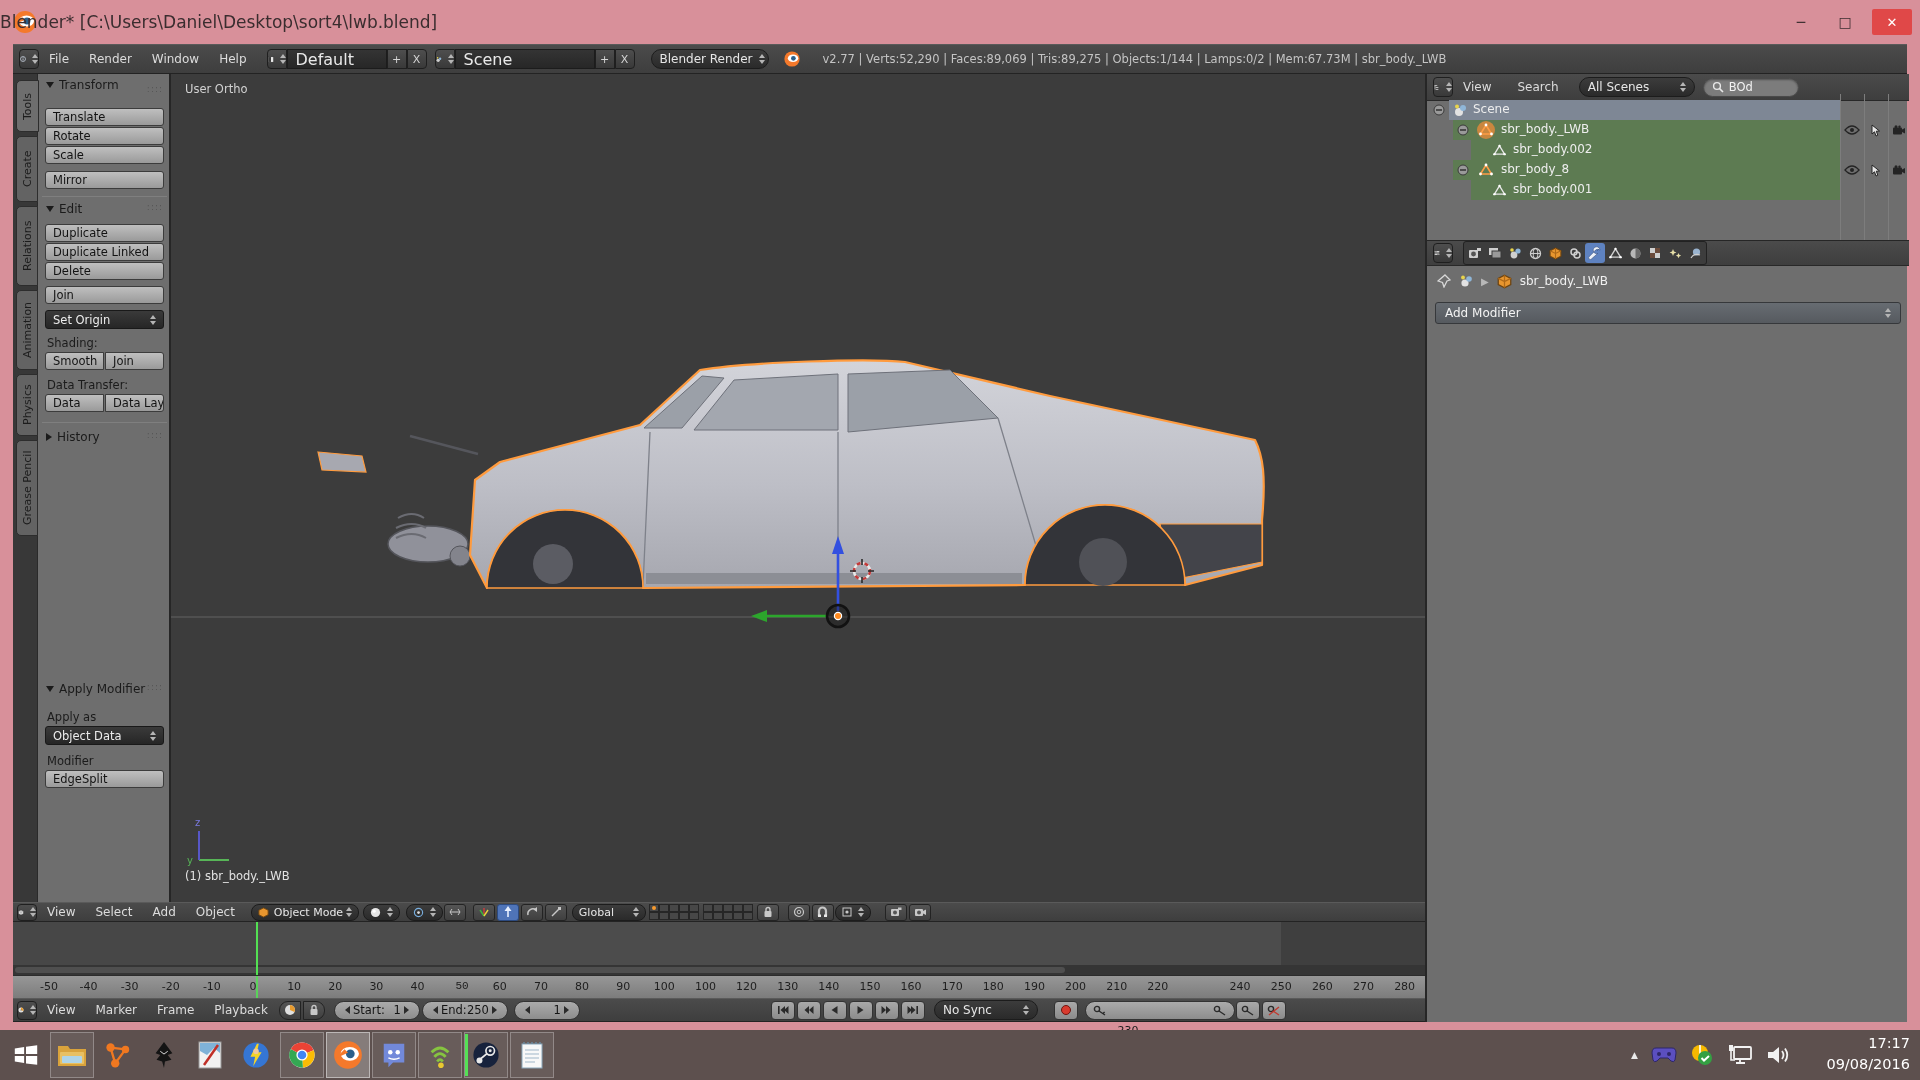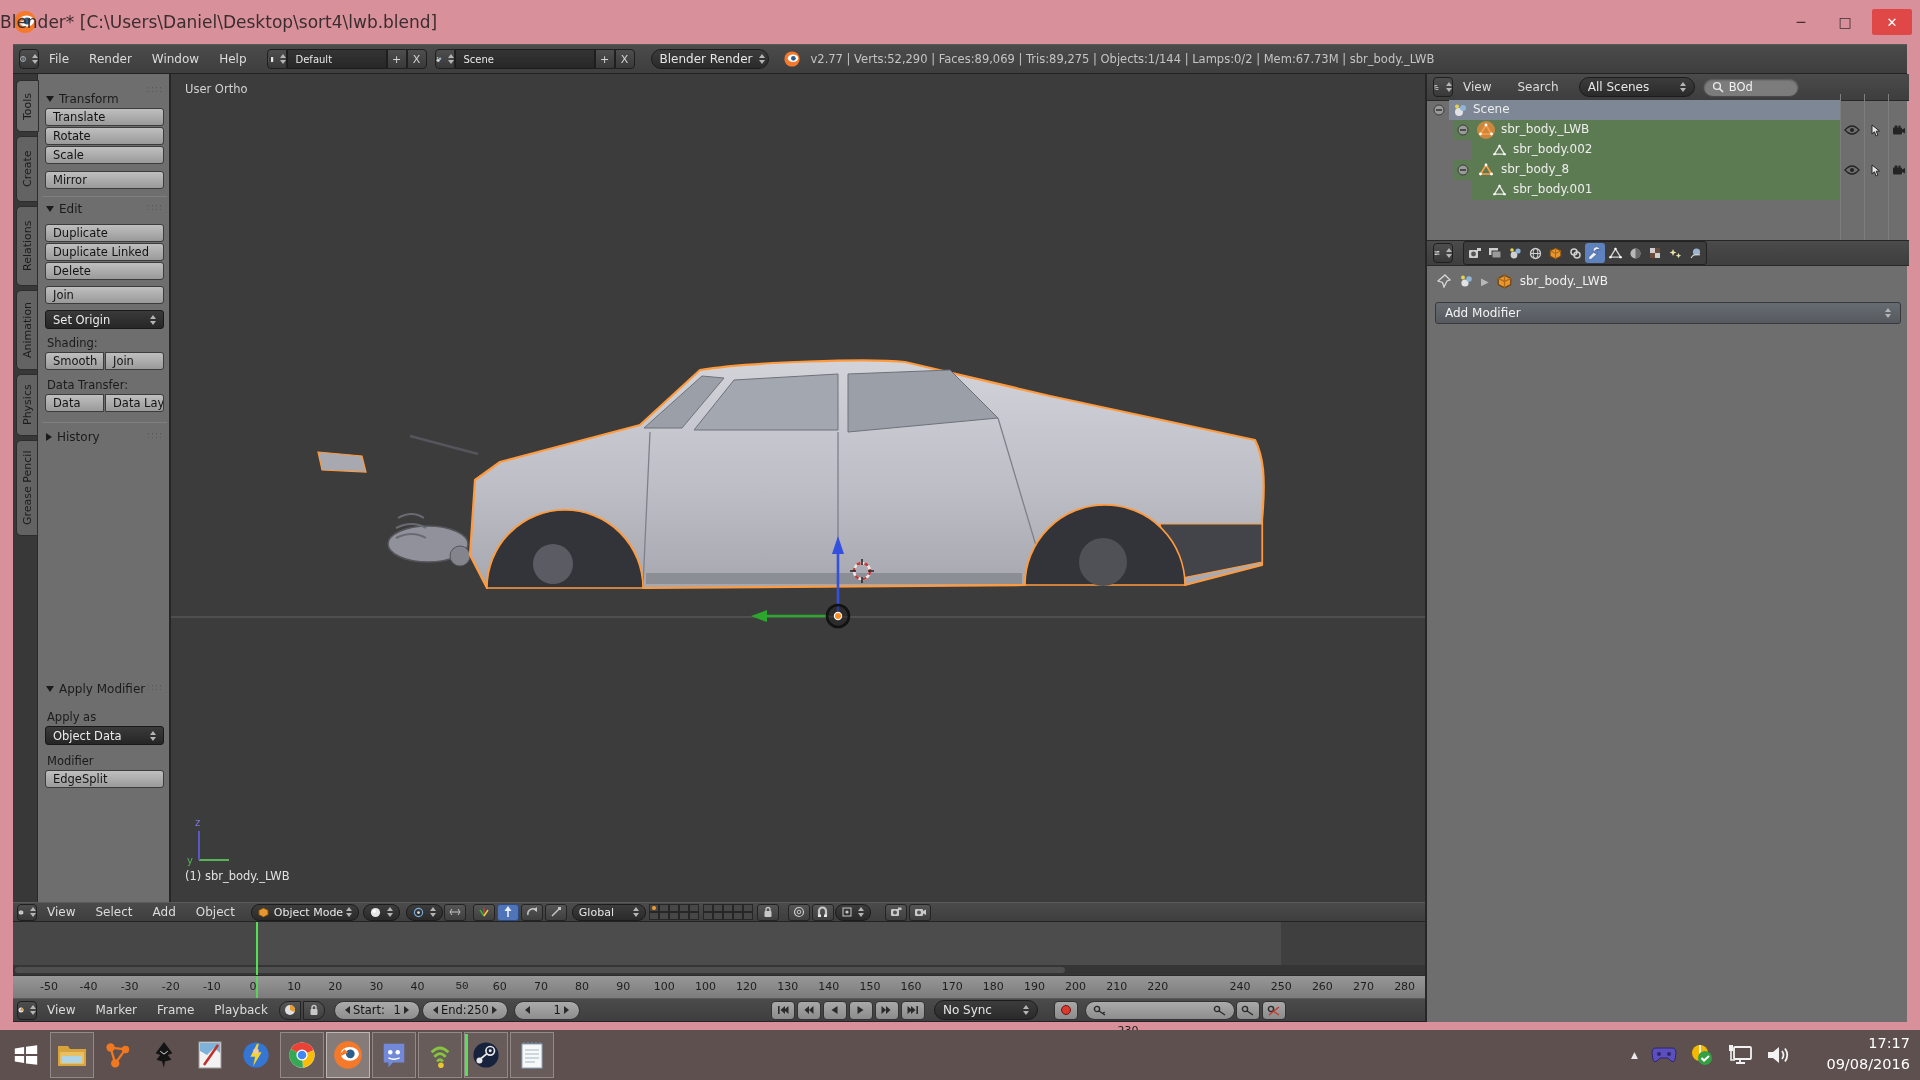--- a/index.html
+++ b/index.html
@@ -9,21 +9,21 @@
 
 .titlebar{position:absolute;left:0;top:0;width:1920px;height:44px;background:#d8909a;display:flex;align-items:center}
 .titletext{position:absolute;left:0;right:0;text-align:left;color:#3a2d2f;font-size:17px}
 .winbtn{width:34px;height:26px;display:flex;align-items:center;justify-content:center;color:#3a2d2f;font-size:14px}
 .closebtn{width:40px;height:26px;background:#e04848;border-radius:2px;color:#fff;display:flex;align-items:center;justify-content:center;font-size:13px}
 
 .bwin{position:absolute;left:13px;top:44px;width:1894px;height:978px;background:#fef9c3}
 .hdrbar{position:absolute;background:linear-gradient(#4b4b4b,#3e3e3e);border-top:1px solid #5a5a5a;border-bottom:1px solid #232323;display:flex;align-items:center;color:#d8d8d8}
 .menuitem{padding:0 10px;color:#dcdcdc;font-size:12px;white-space:nowrap}
 .dpill{display:inline-flex;align-items:center;background:linear-gradient(#3c3c3c,#2a2a2a);border:1px solid #1c1c1c;border-radius:10px;height:20px;color:#e6e6e6;padding:0 8px;font-size:12px;white-space:nowrap}
-.dfield{display:inline-flex;align-items:center;background:linear-gradient(#343434,#272727);border:1px solid #1c1c1c;height:20px;color:#e9e9e9;padding:5px 8px;font-size:10px;white-space:nowrap}
+.dfield{display:inline-flex;align-items:center;background:linear-gradient(#343434,#272727);border:1px solid #1c1c1c;height:20px;color:#e9e9e9;padding:5px 8px;font-size:16px;white-space:nowrap}
 .sq{width:20px;height:20px;background:linear-gradient(#4e4e4e,#393939);border:1px solid #1f1f1f;display:inline-flex;align-items:center;justify-content:center;color:#d5d5d5;font-size:11px}
 .ud{display:inline-flex;flex-direction:column;gap:2px;margin-left:6px}
 .ud i{display:block;width:0;height:0;border-left:3px solid transparent;border-right:3px solid transparent}
 .ud .u{border-bottom:4px solid #b5b5b5}
 .ud .d{border-top:4px solid #b5b5b5}
 
 .tabstrip{position:absolute;left:0;top:30px;width:25px;height:828px;background:#383838;border-right:1px solid #2a2a2a}
 .vtab{position:absolute;left:3px;width:22px;background:#636363;border:1px solid #2d2d2d;color:#1c1c1c;font-size:11px;display:flex;align-items:center;justify-content:center;writing-mode:vertical-rl;transform:rotate(180deg);border-radius:0 5px 5px 0;white-space:nowrap}
 .vtab.active{background:#6e6e6e;width:23px;z-index:2}
 .shelf{position:absolute;left:25px;top:30px;width:133px;height:828px;background:#6e6e6e;border-right:2px solid #262626}
@@ -154,34 +154,34 @@
           <i class="d"></i>
         </span>
     </span>
     <span style="margin-left:14px">
       <svg width="18" height="18" viewBox="0 0 26 26">
           <circle cx="13" cy="13" r="11" fill="#f4792b"></circle>
           <ellipse cx="14.5" cy="12" rx="7.5" ry="5.5" fill="#fff"></ellipse>
           <circle cx="15" cy="12" r="3.4" fill="#2b5f8a"></circle>
         </svg>
     </span>
-    <span class="nowrap" style="margin-left:10px;color:#c4c4c4;font-size:11.5px">v2.77 | Verts:52,290 | Faces:89,069 | Tris:89,275 | Objects:1/144 | Lamps:0/2 | Mem:67.73M | sbr_body._LWB</span>
+    <span class="nowrap" style="margin-left:22px;color:#c4c4c4;font-size:11.5px">v2.77 | Verts:52,290 | Faces:89,069 | Tris:89,275 | Objects:1/144 | Lamps:0/2 | Mem:67.73M | sbr_body._LWB</span>
   </div>
 
   <div class="tabstrip">
     <div class="vtab active" style="top:6px;height:52px">Tools</div>
     <div class="vtab" style="top:62px;height:66px">Create</div>
     <div class="vtab" style="top:132px;height:80px">Relations</div>
     <div class="vtab" style="top:216px;height:80px">Animation</div>
     <div class="vtab" style="top:300px;height:62px">Physics</div>
     <div class="vtab" style="top:366px;height:96px">Grease Pencil</div>
   </div>
 
   <div class="shelf">
-    <div class="ptitle" style="top:18px"><span class="tri"></span><span>Transform</span></div>
+    <div class="ptitle" style="top:4px"><span class="tri"></span><span>Transform</span></div>
     <div class="grip" style="top:10px">::::</div>
     <div class="sbtn" style="top:34px">Translate</div>
     <div class="sbtn" style="top:53px">Rotate</div>
     <div class="sbtn" style="top:72px">Scale</div>
     <div class="sbtn" style="top:97px">Mirror</div>
     <div class="sep" style="top:122px"></div>
     <div class="ptitle" style="top:128px"><span class="tri"></span><span>Edit</span></div>
     <div class="grip" style="top:128px">::::</div>
     <div class="sbtn" style="top:150px">Duplicate</div>
     <div class="sbtn" style="top:169px">Duplicate Linked</div>

